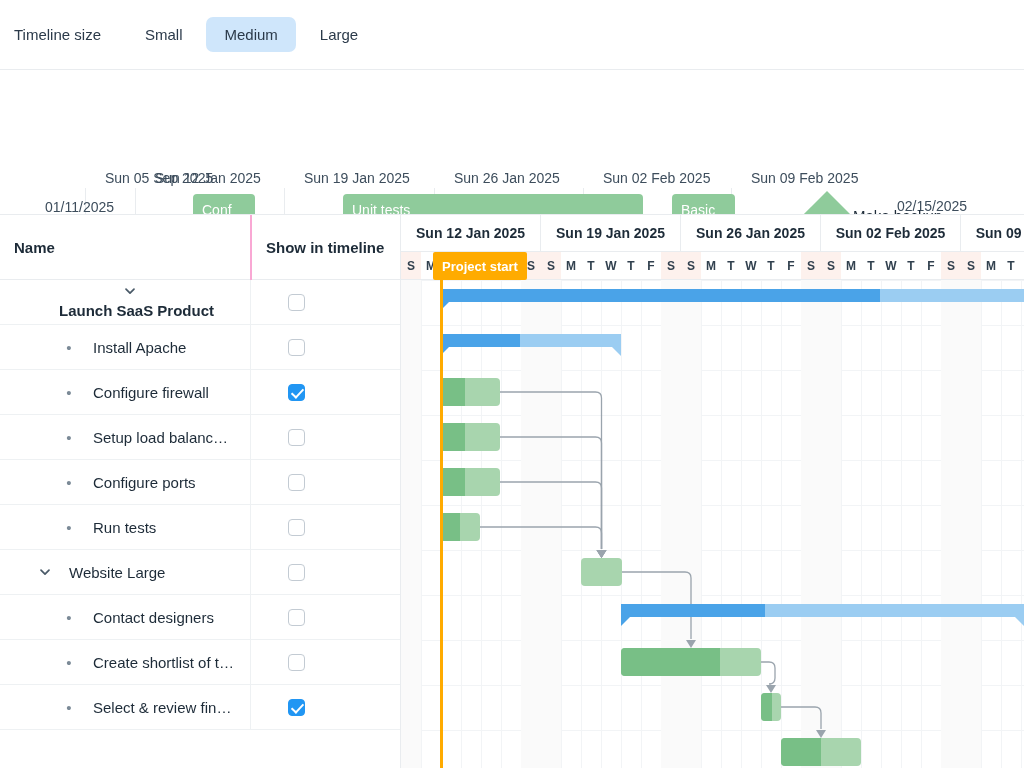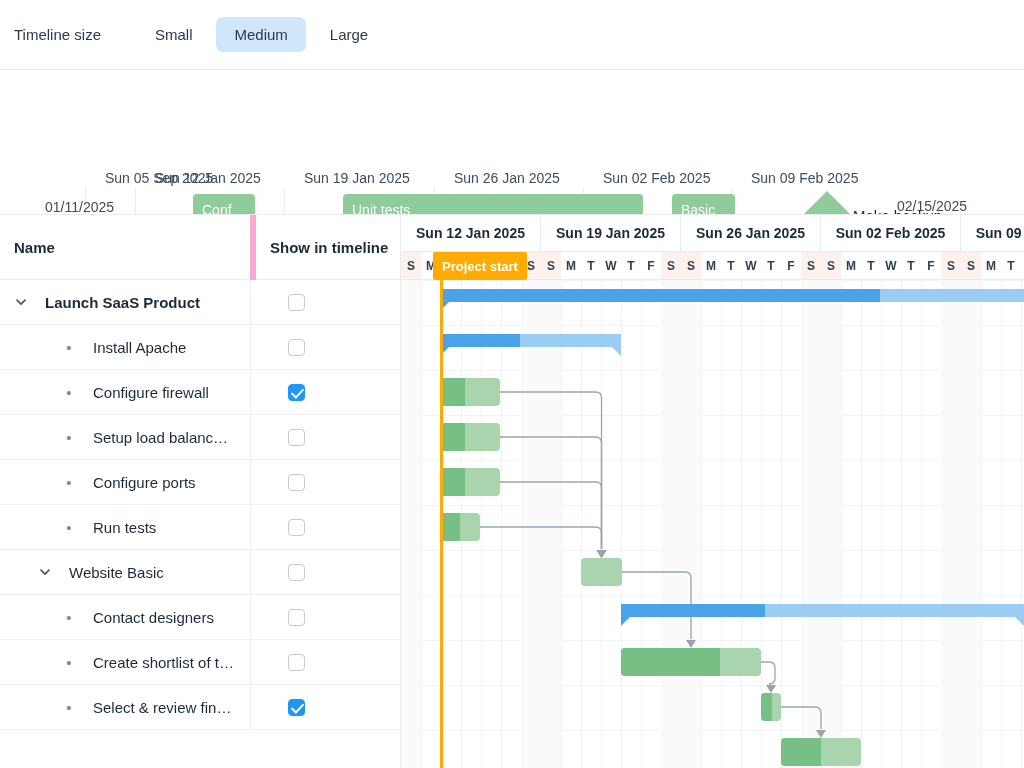--- a/index.html
+++ b/index.html
@@ -16,21 +16,21 @@
     height: 70px;
     display: flex;
     align-items: center;
     padding-left: 14px;
     border-bottom: 1px solid #e9ecef;
     background: #fff;
   }
   #toolbar .tb-label {
     font-size: 15px;
     color: #2b3a4a;
-    margin-right: 36px;
+    margin-right: 26px;
     white-space: nowrap;
   }
   .size-opt {
     font-size: 15px;
     color: #2b3a4a;
     padding: 9px 18px;
     border-radius: 7px;
     margin-right: 6px;
     white-space: nowrap;
     cursor: pointer;
@@ -125,21 +125,21 @@
     font-size: 15px;
     font-weight: bold;
     color: #1d2b38;
   }
   .gh-show {
     flex: 1;
     padding-left: 14px;
     font-size: 15px;
     font-weight: bold;
     color: #1d2b38;
-    border-left: 6px solid #f9a8d4;
+    border-left: 2px solid #f9a8d4;
     height: 65px;
     display: flex;
     align-items: center;
   }
   .row {
     height: 45px;
     display: flex;
     align-items: center;
     border-bottom: 1px solid #eef1f3;
   }
@@ -175,21 +175,21 @@
     line-height: 1;
   }
   .row-label {
     font-size: 15px;
     color: #1d2b38;
     white-space: nowrap;
     overflow: hidden;
     text-overflow: ellipsis;
   }
   .lvl0 .row-label { font-weight: bold; }
-  .lvl0 { padding-left: 10px; }
+  .lvl0 { padding-left: 10px; flex-direction: column; }
   .lvl1 { padding-left: 34px; }
   .lvl2 { padding-left: 58px; }
   .lvl1 .row-label, .lvl2 .row-label { font-weight: normal; }
   .lvl1 .row-label { font-weight: bold; font-weight: 400; }
   .row-label.sub { padding-left: 13px; }
 
   .cbox {
     width: 17px; height: 17px;
     border: 1.6px solid #c3cbd3;
     border-radius: 4px;
@@ -441,21 +441,21 @@
             <span class="cbox"></span>
           </div>
         </div>
         <div class="row">
           <div class="row-name lvl1">
             <span class="twisty">
               <svg width="14" height="14" viewBox="0 0 14 14">
                 <path d="M3 5.2 L7 9.2 L11 5.2" fill="none" stroke="#4a5a68" stroke-width="1.7" stroke-linecap="round" stroke-linejoin="round"></path>
               </svg>
             </span>
-            <span class="row-label sub">Website Basic</span>
+            <span class="row-label sub">Website Large</span>
           </div>
           <div class="row-show">
             <span class="cbox"></span>
           </div>
         </div>
         <div class="row">
           <div class="row-name lvl2">
             <span class="bullet">•</span>
             <span class="row-label sub">Contact designers</span>
           </div>

